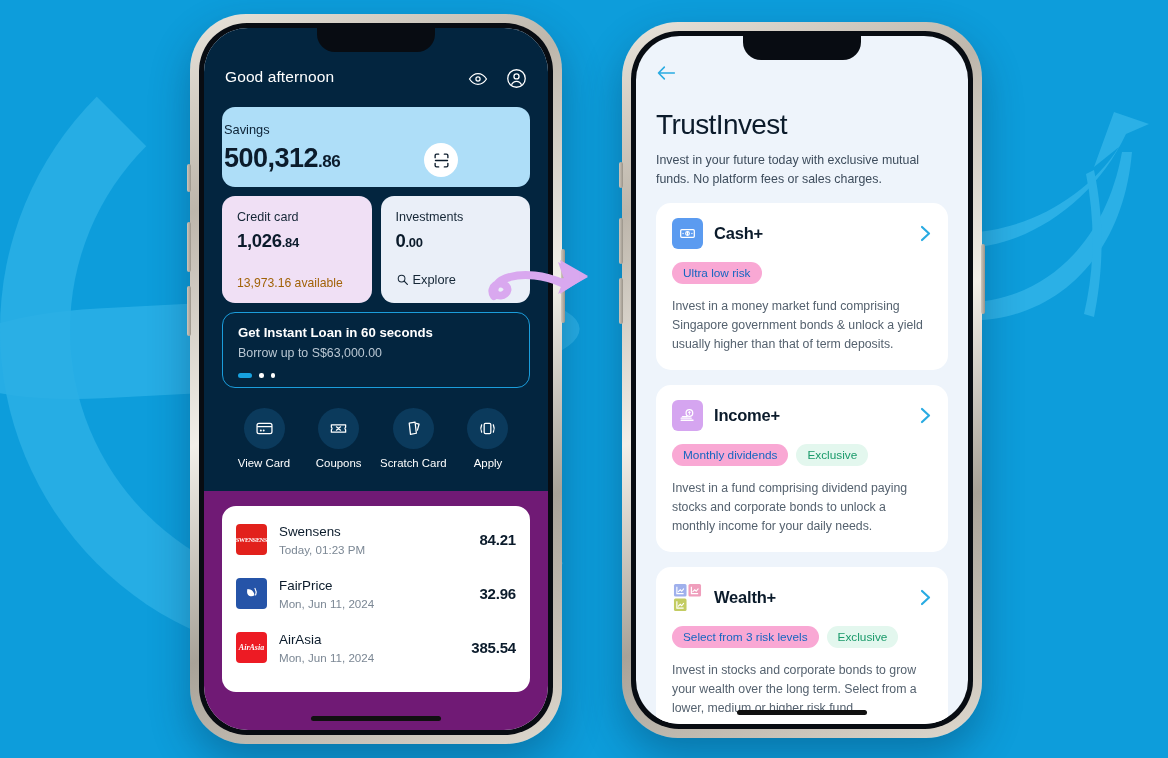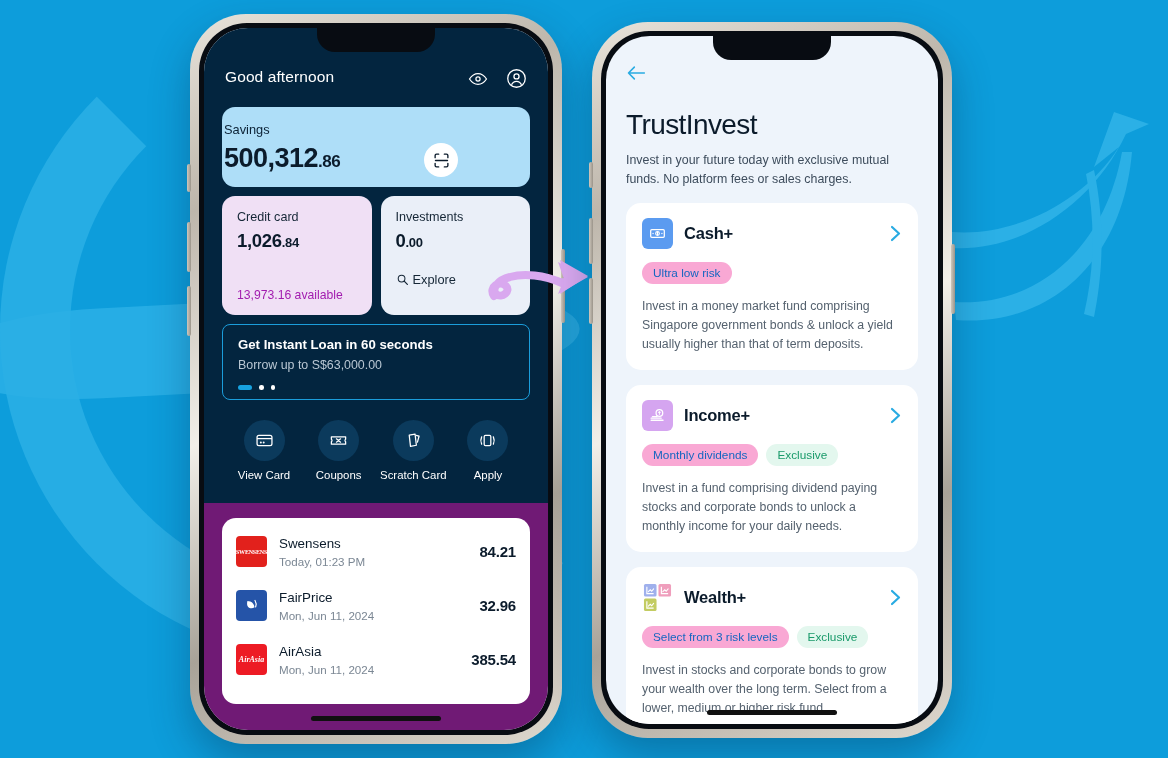--- a/index.html
+++ b/index.html
@@ -14,21 +14,21 @@
   .bg-arrow{position:absolute;right:-6px;top:52px;width:230px;height:330px;}
 
   
   .phone{position:absolute;border-radius:56px;padding:9px;
          background:linear-gradient(155deg,#e8e3da 0%,#bdb6ab 22%,#f2efe9 48%,#a8a298 72%,#ded8ce 100%);
          box-shadow:0 18px 40px rgba(0,40,70,.33);}
   .phone-inner{border-radius:48px;background:#080c12;padding:5px;height:100%;box-sizing:border-box;}
   .screen{border-radius:44px;overflow:hidden;height:100%;position:relative;}
 
   .phone-left{left:190px;top:14px;width:354px;height:712px;}
-  .phone-right{left:592px;top:22px;width:342px;height:698px;}
+  .phone-right{left:622px;top:22px;width:342px;height:698px;}
 
   .side-btn{position:absolute;width:4px;border-radius:2px;
             background:linear-gradient(90deg,#cfc8bd,#9a948a);}
   .notch{position:absolute;left:50%;transform:translateX(-50%);top:-2px;width:118px;height:26px;
          background:#080c12;border-radius:0 0 18px 18px;}
 
   .home-ind{position:absolute;left:50%;transform:translateX(-50%);bottom:9px;width:130px;height:5px;
             border-radius:3px;background:#101010;z-index:6;}
 
   
@@ -47,24 +47,24 @@
   .scan-btn{position:absolute;right:72px;bottom:10px;width:34px;height:34px;border-radius:50%;
             background:#fff;display:flex;align-items:center;justify-content:center;}
 
   .two-cards{display:flex;gap:9px;margin-top:9px;}
   .mini{flex:1;border-radius:13px;padding:14px 15px 13px;}
   .mini.credit{background:#f0e0f5;}
   .mini.invest{background:#eaeff8;}
   .mini .lbl{color:#152636;font-size:12.6px;}
   .mini .amt{color:#0b1b2b;font-size:18.5px;font-weight:700;margin-top:6px;letter-spacing:-.3px;}
   .mini .amt .cents{font-size:13px;}
-  .mini .sub{color:#a21caf;font-size:12.2px;margin-top:36px;}
+  .mini .sub{color:#a16207;font-size:12.2px;margin-top:24px;}
   .explore{display:flex;align-items:center;gap:4px;margin-top:20px;color:#152636;font-size:12.8px;}
 
-  .loan{margin-top:9px;border:1.4px solid #1b9ddb;border-radius:8px;padding:12px 15px 9px;background:#03253f;}
+  .loan{margin-top:9px;border:1.4px solid #1b9ddb;border-radius:13px;padding:12px 15px 9px;background:#03253f;}
   .loan .t{color:#fff;font-size:13.2px;font-weight:700;}
   .loan .s{color:#b9c7d3;font-size:12.4px;margin-top:6px;}
   .dots{display:flex;gap:7px;align-items:center;margin-top:13px;}
   .dot{width:4.5px;height:4.5px;border-radius:50%;background:#fff;}
   .dot.active{width:14px;border-radius:3px;background:#17a2e0;}
 
   .actions{display:flex;justify-content:space-between;padding:20px 6px 22px;}
   .action{display:flex;flex-direction:column;align-items:center;gap:8px;width:72px;}
   .action .circ{width:41px;height:41px;border-radius:50%;background:#0b3a5c;
                 display:flex;align-items:center;justify-content:center;}

